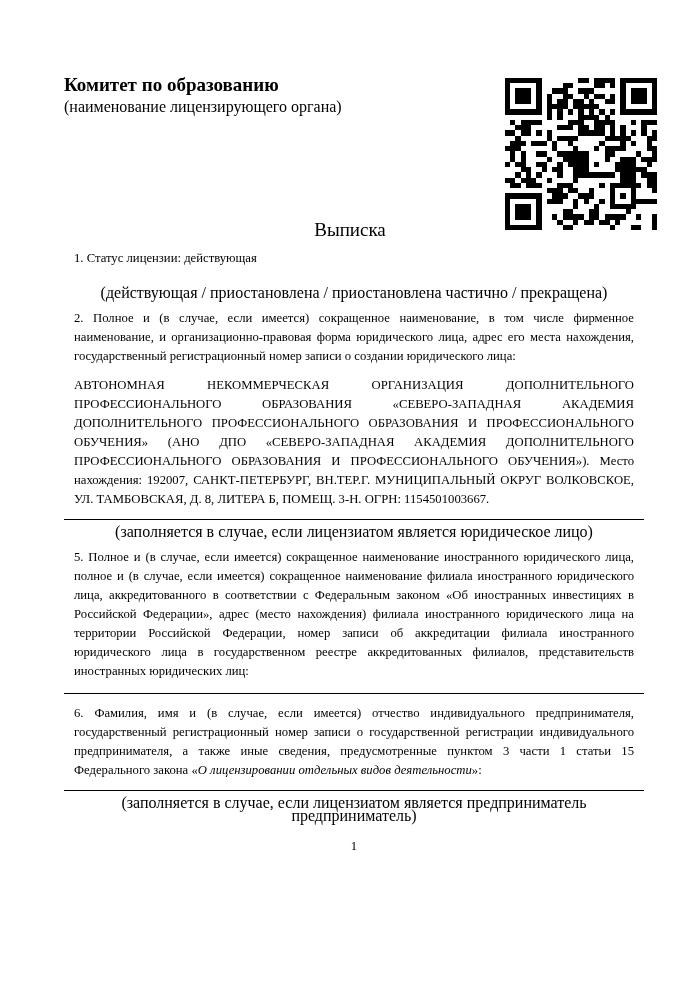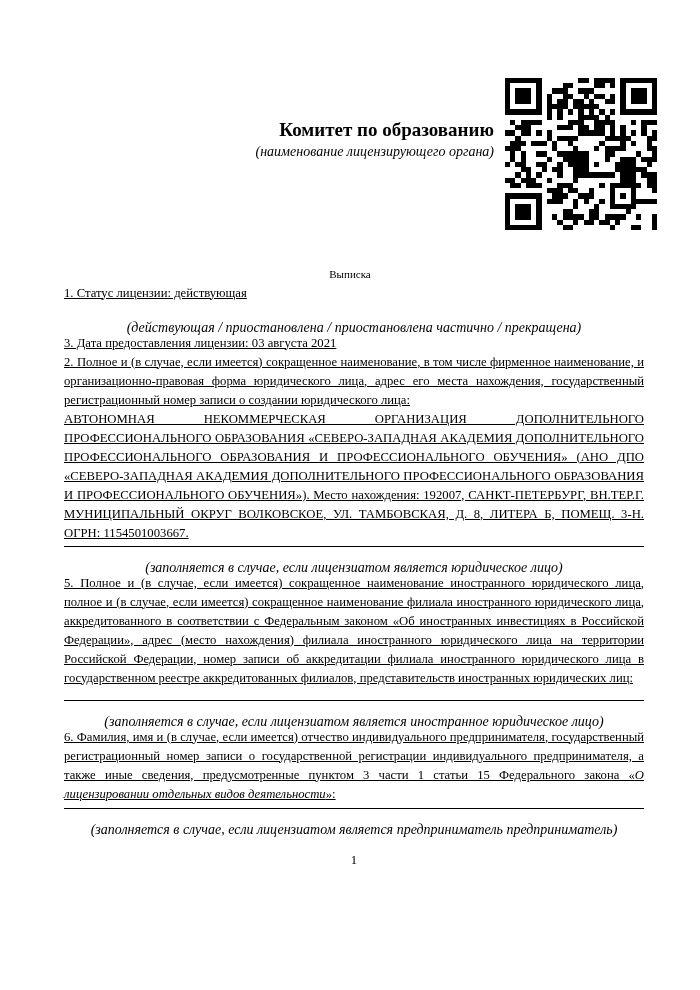--- a/index.html
+++ b/index.html
@@ -14,51 +14,50 @@
   }
   .qr {
     position: absolute;
     left: 505px;
     top: 78px;
     width: 152px;
     height: 152px;
   }
   .qr svg { width: 100%; height: 100%; display: block; }
   .header {
-    padding-top: 119px;
+    padding-top: 74px;
     margin-left: 64px;
     width: 430px;
-    text-align: right;
+    text-align: left;
   }
   .org-title {
     font-size: 19px;
     font-weight: bold;
     line-height: 22px;
   }
   .small-caption {
-    font-size: 14px;
+    font-size: 16px;
     line-height: 13px;
-    font-style: italic;
   }
   .org-caption { margin-top: 4px; }
   .doc-title {
     margin-top: 108px;
     text-align: center;
-    font-size: 11px;
+    font-size: 19px;
     line-height: 17.5px;
   }
   .content {
     margin-left: 64px;
     width: 580px;
     font-size: 12.7px;
     line-height: 19px;
   }
-  .content p { margin: 0; text-decoration: underline; }
+  .content p { margin: 10px; }
   .just { text-align: justify; }
-  .center-caption { text-align: center; margin-top: 14px; }
+  .center-caption { text-align: center; margin-top: 5px; }
   .rule { height: 0; border-top: 1.5px solid #000; }
   .item-1 { margin-top: 27px; }
   .status-caption { margin-top: 18px; }
   .item-2 { margin-top: 19px; }
   .item-3 { margin-top: 12px; }
   .item-4 { margin-top: 11px; }
   .rule-4 { margin-top: 3px; }
   .item-5 { margin-top: 16px; }
   .rule-5 { margin-top: 12px; }
   .item-6 { margin-top: 15px; }
@@ -499,30 +498,28 @@
   <div class="doc-title">
     <div>Выписка</div>
   </div>
 
   <div class="content">
 
     <p class="item-1">1. Статус лицензии: действующая</p>
     <div class="small-caption center-caption status-caption">(действующая / приостановлена / приостановлена частично / прекращена)</div>
 
 
-    <p class="item-3">3. Дата предоставления лицензии: 03 августа 2021</p>
 
     <p class="item-4 just">2. Полное и (в случае, если имеется) сокращенное наименование, в том числе фирменное наименование, и организационно-правовая форма юридического лица, адрес его места нахождения, государственный регистрационный номер записи о создании юридического лица:</p>
     <p class="just">АВТОНОМНАЯ НЕКОММЕРЧЕСКАЯ ОРГАНИЗАЦИЯ ДОПОЛНИТЕЛЬНОГО ПРОФЕССИОНАЛЬНОГО ОБРАЗОВАНИЯ «СЕВЕРО-ЗАПАДНАЯ АКАДЕМИЯ ДОПОЛНИТЕЛЬНОГО ПРОФЕССИОНАЛЬНОГО ОБРАЗОВАНИЯ И ПРОФЕССИОНАЛЬНОГО ОБУЧЕНИЯ» (АНО ДПО «СЕВЕРО-ЗАПАДНАЯ АКАДЕМИЯ ДОПОЛНИТЕЛЬНОГО ПРОФЕССИОНАЛЬНОГО ОБРАЗОВАНИЯ И ПРОФЕССИОНАЛЬНОГО ОБУЧЕНИЯ»). Место нахождения: 192007, САНКТ-ПЕТЕРБУРГ, ВН.ТЕР.Г. МУНИЦИПАЛЬНЫЙ ОКРУГ ВОЛКОВСКОЕ, УЛ. ТАМБОВСКАЯ, Д. 8, ЛИТЕРА Б, ПОМЕЩ. 3-Н. ОГРН: 1154501003667.</p>
     <div class="rule rule-4"></div>
     <div class="small-caption center-caption">(заполняется в случае, если лицензиатом является юридическое лицо)</div>
 
     <p class="item-5 just">5. Полное и (в случае, если имеется) сокращенное наименование иностранного юридического лица, полное и (в случае, если имеется) сокращенное наименование филиала иностранного юридического лица, аккредитованного в соответствии с Федеральным законом «Об иностранных инвестициях в Российской Федерации», адрес (место нахождения) филиала иностранного юридического лица на территории Российской Федерации, номер записи об аккредитации филиала иностранного юридического лица в государственном реестре аккредитованных филиалов, представительств иностранных юридических лиц:</p>
     <div class="rule rule-5"></div>
-    <div class="small-caption center-caption">(заполняется в случае, если лицензиатом является иностранное юридическое лицо)</div>
 
     <p class="item-6 just"><span>6. Фамилия, имя и (в случае, если имеется) отчество индивидуального предпринимателя, государственный регистрационный номер записи о государственной регистрации индивидуального предпринимателя, а также иные сведения, предусмотренные пунктом 3 части 1 статьи 15 Федерального закона «</span><span class="law-italic">О лицензировании отдельных видов деятельности</span><span>»:</span></p>
     <div class="rule rule-6"></div>
     <div class="small-caption center-caption">(заполняется в случае, если лицензиатом является предприниматель предприниматель)</div>
 
     <div class="page-number">1</div>
 
   </div>
 </div>
 

